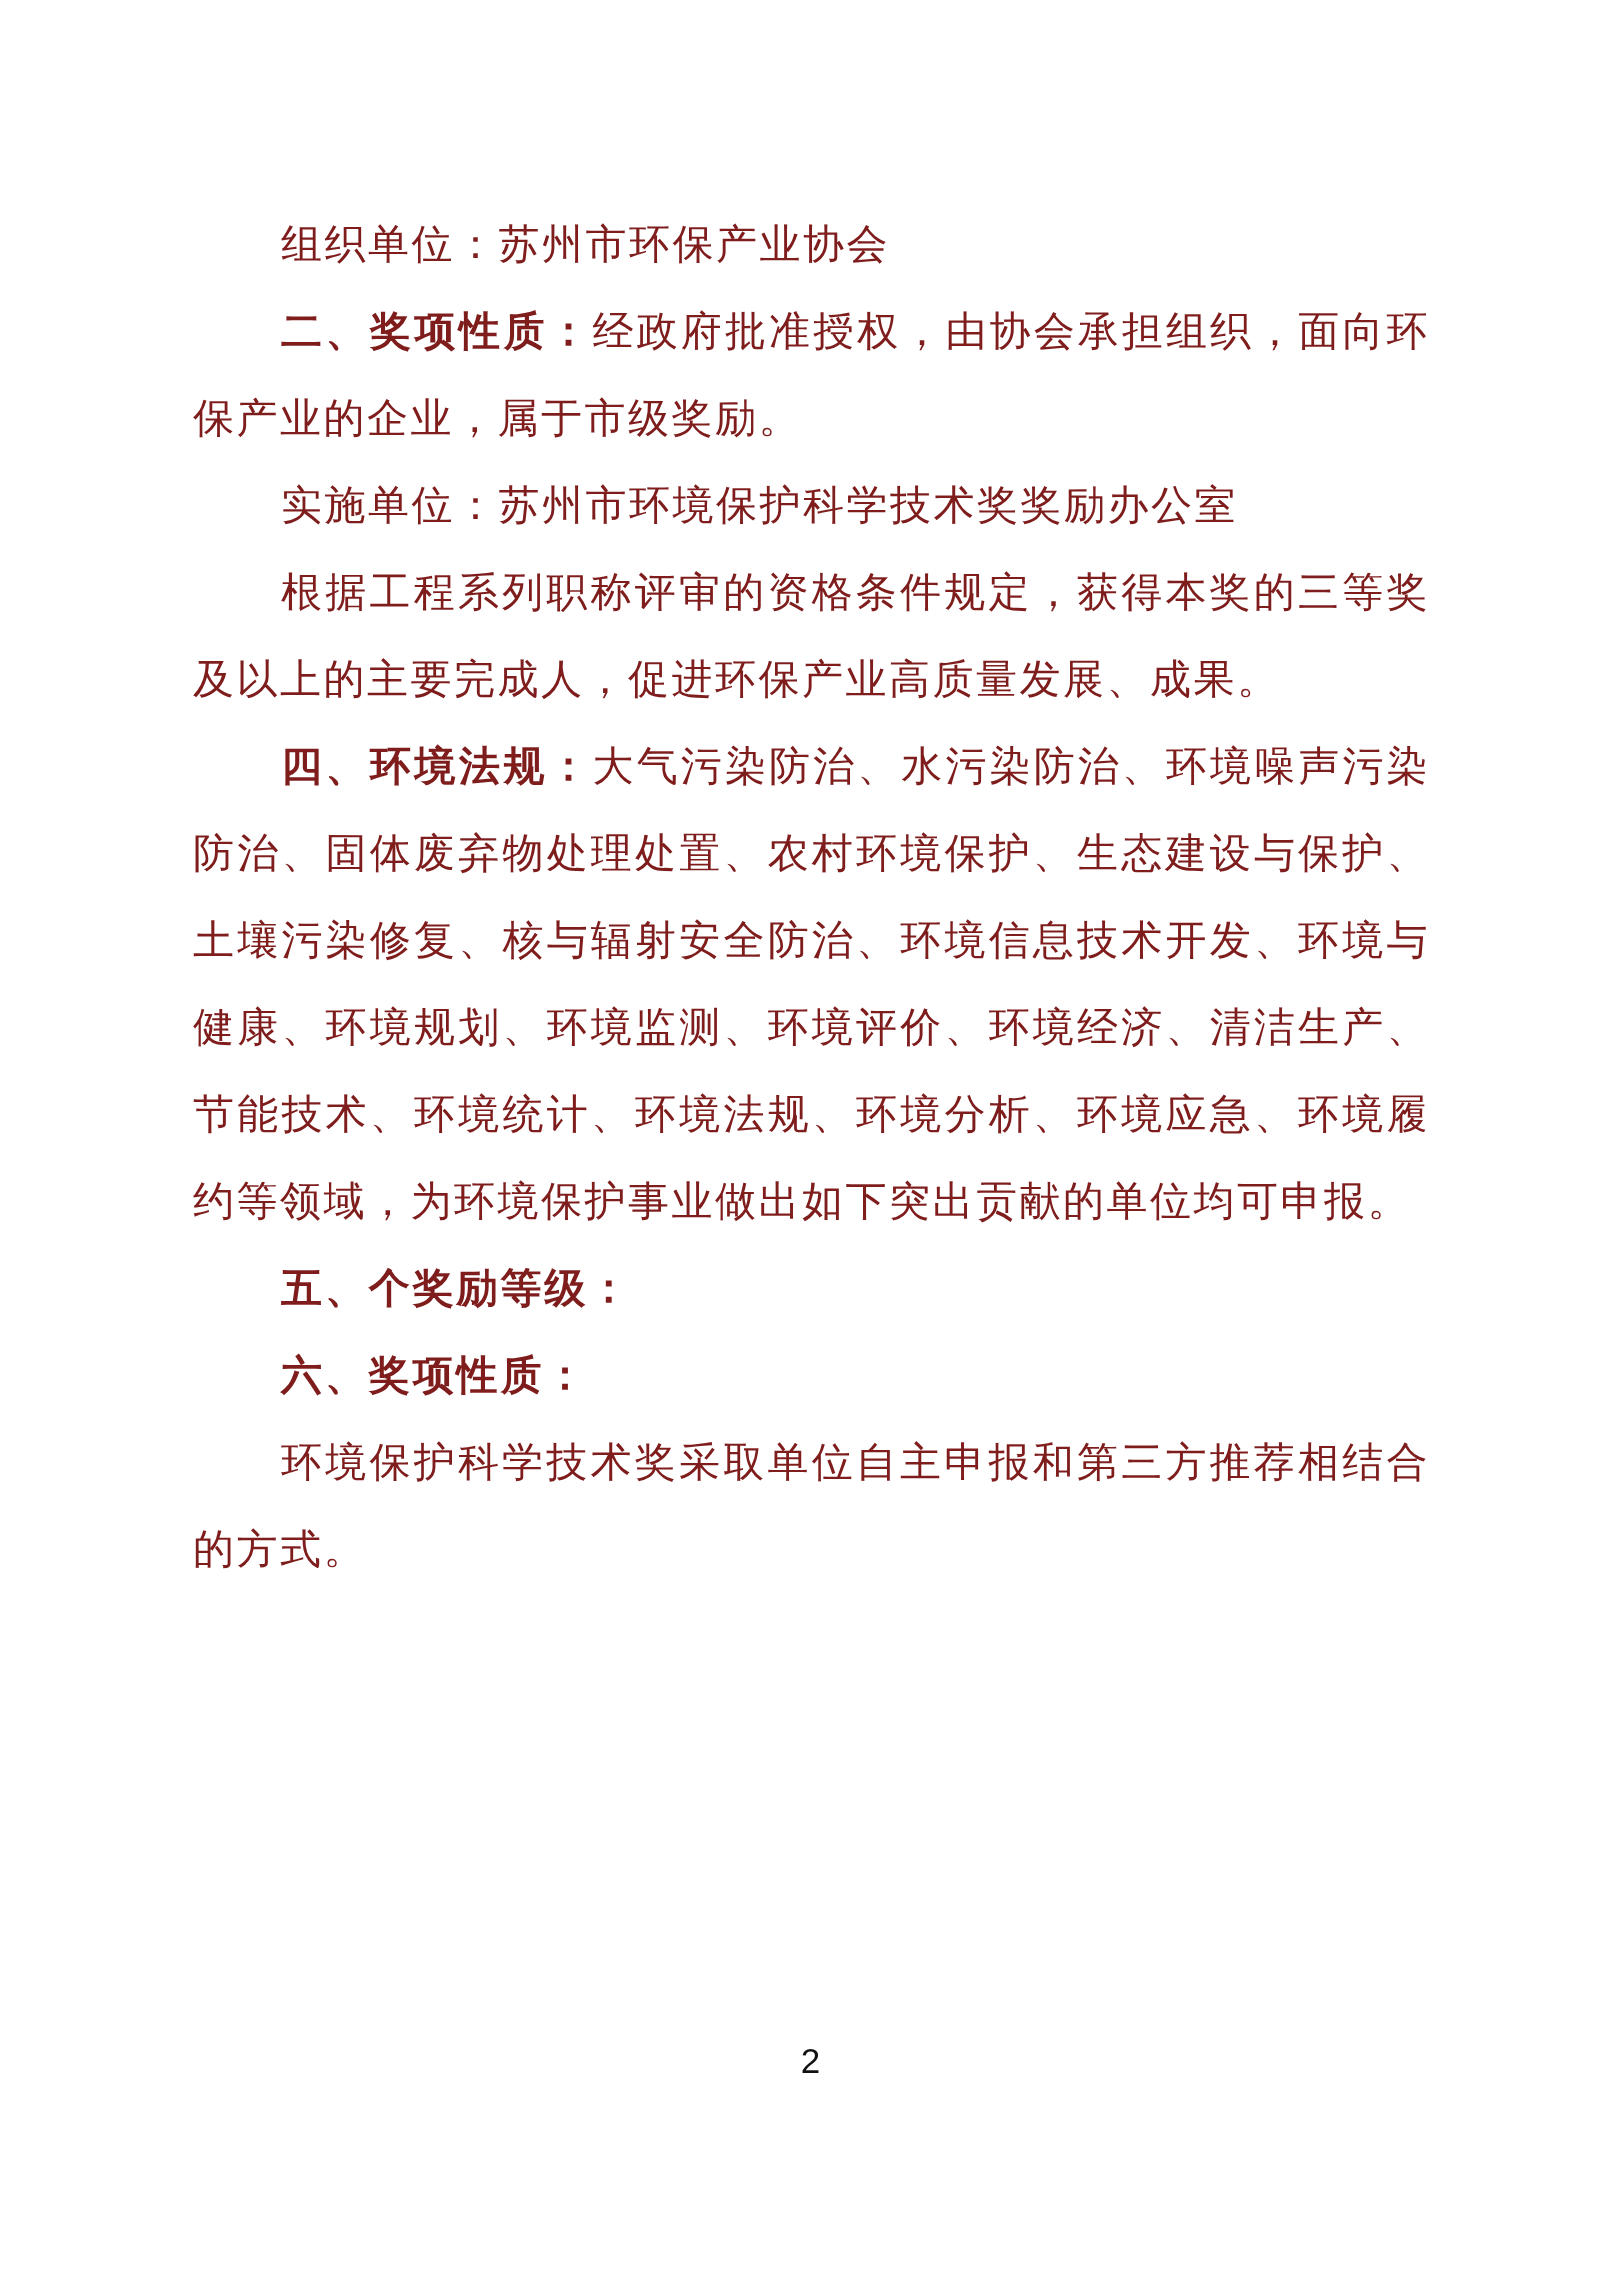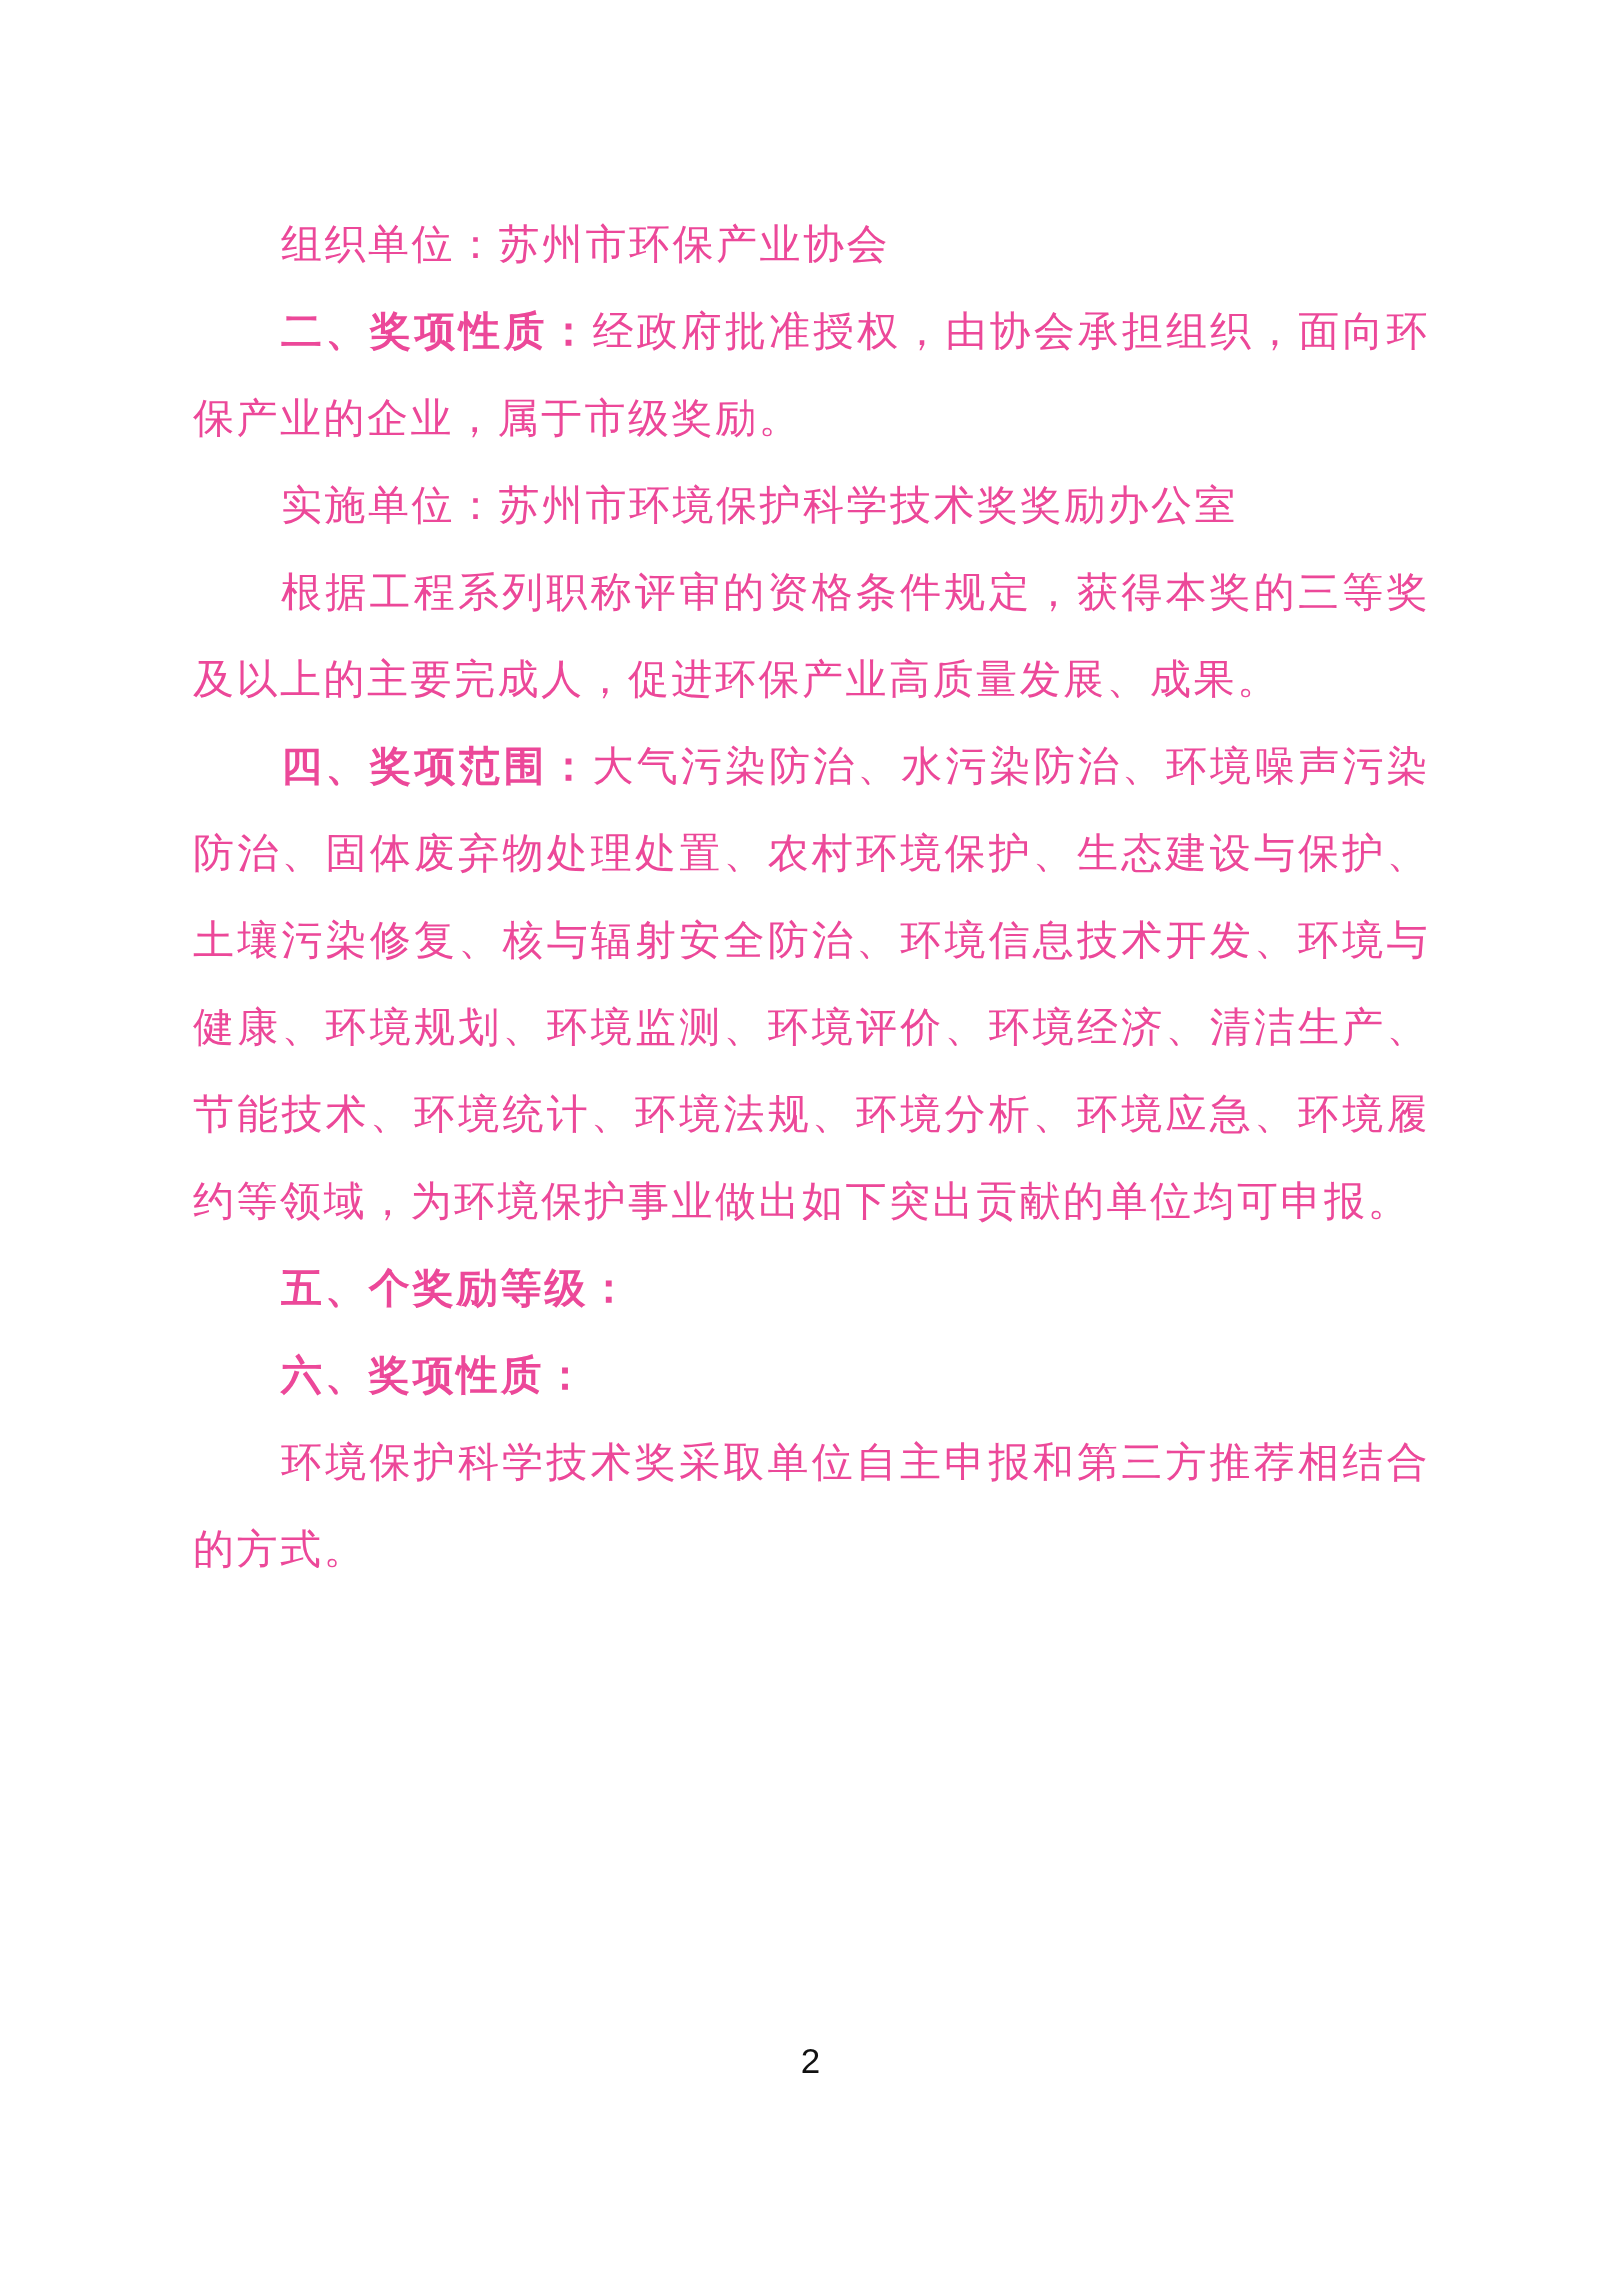--- a/index.html
+++ b/index.html
@@ -1,40 +1,40 @@
 <!DOCTYPE html>
 <html><head>
 <meta charset="utf-8">
 <style>
   html, body { margin: 0; padding: 0; background: #ffffff; }
   body { width: 1621px; height: 2293px; position: relative; overflow: hidden; }
   .page { position: absolute; left: 0; top: 0; width: 1621px; height: 2293px; background: #ffffff; }
   .content {
     position: absolute; left: 193px; top: 201px; width: 1237px;
     font-family: "DejaVu Serif", "Liberation Serif", serif;
-    font-size: 41px; line-height: 87px; color: #ec4899;
+    font-size: 41px; line-height: 87px; color: #7f1d1d;
     letter-spacing: 2.5px; text-align: justify; text-justify: inter-ideograph;
   }
   .para { margin: 0; padding: 0; }
   .indent { text-indent: 88px; }
   .bold { font-weight: bold; font-family: "DejaVu Sans", "Liberation Sans", sans-serif; letter-spacing: 2.9px; }
   .page-number {
     position: absolute; left: 0; width: 1621px; top: 2041px; text-align: center;
     font-family: "Liberation Sans", "DejaVu Sans", sans-serif; font-size: 35px; color: #111111;
   }
 </style>
 </head>
 <body>
 
 <div class="page">
   <div class="content">
     <p class="para indent"><span>组织单位：苏州市环保产业协会</span></p>
     <p class="para indent"><span class="bold">二、奖项性质：</span><span>经政府批准授权，由协会承担组织，面向环保产业的企业，属于市级奖励。</span></p>
     <p class="para indent"><span>实施单位：苏州市环境保护科学技术奖奖励办公室</span></p>
     <p class="para indent"><span>根据工程系列职称评审的资格条件规定，获得本奖的三等奖及以上的主要完成人，促进环保产业高质量发展、成果。</span></p>
-    <p class="para indent"><span class="bold">四、奖项范围：</span><span>大气污染防治、水污染防治、环境噪声污染防治、固体废弃物处理处置、农村环境保护、生态建设与保护、土壤污染修复、核与辐射安全防治、环境信息技术开发、环境与健康、环境规划、环境监测、环境评价、环境经济、清洁生产、节能技术、环境统计、环境法规、环境分析、环境应急、环境履约等领域，为环境保护事业做出如下突出贡献的单位均可申报。</span></p>
+    <p class="para indent"><span class="bold">四、环境法规：</span><span>大气污染防治、水污染防治、环境噪声污染防治、固体废弃物处理处置、农村环境保护、生态建设与保护、土壤污染修复、核与辐射安全防治、环境信息技术开发、环境与健康、环境规划、环境监测、环境评价、环境经济、清洁生产、节能技术、环境统计、环境法规、环境分析、环境应急、环境履约等领域，为环境保护事业做出如下突出贡献的单位均可申报。</span></p>
     <p class="para indent"><span class="bold">五、个奖励等级：</span></p>
     <p class="para indent"><span class="bold">六、奖项性质：</span></p>
     <p class="para indent"><span>环境保护科学技术奖采取单位自主申报和第三方推荐相结合的方式。</span></p>
   </div>
   <div class="page-number">2</div>
 </div>
 
 
 </body></html>

